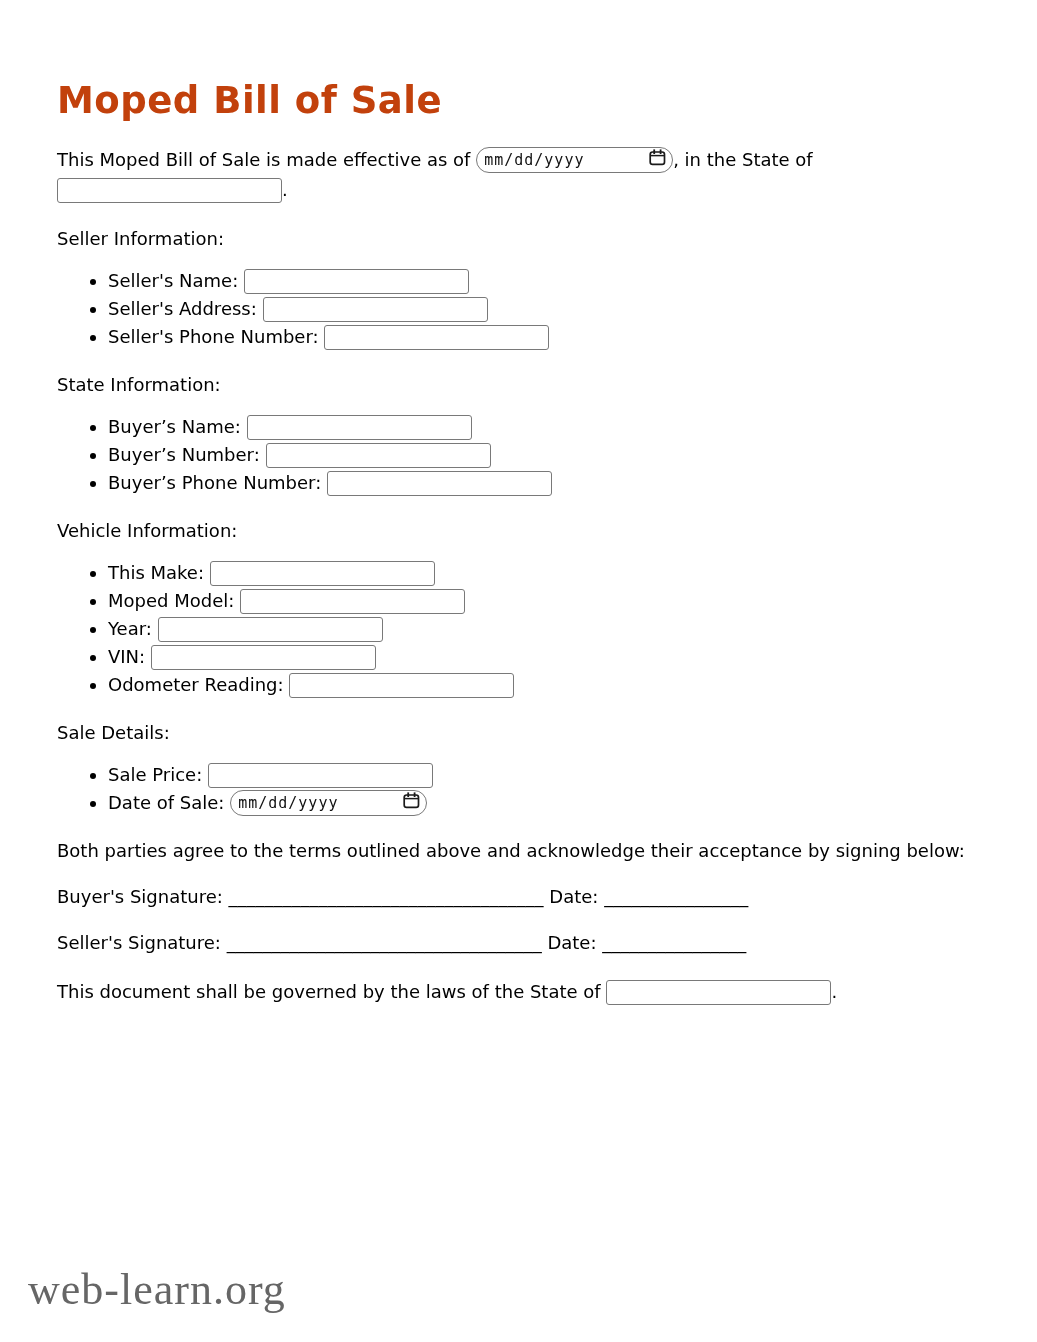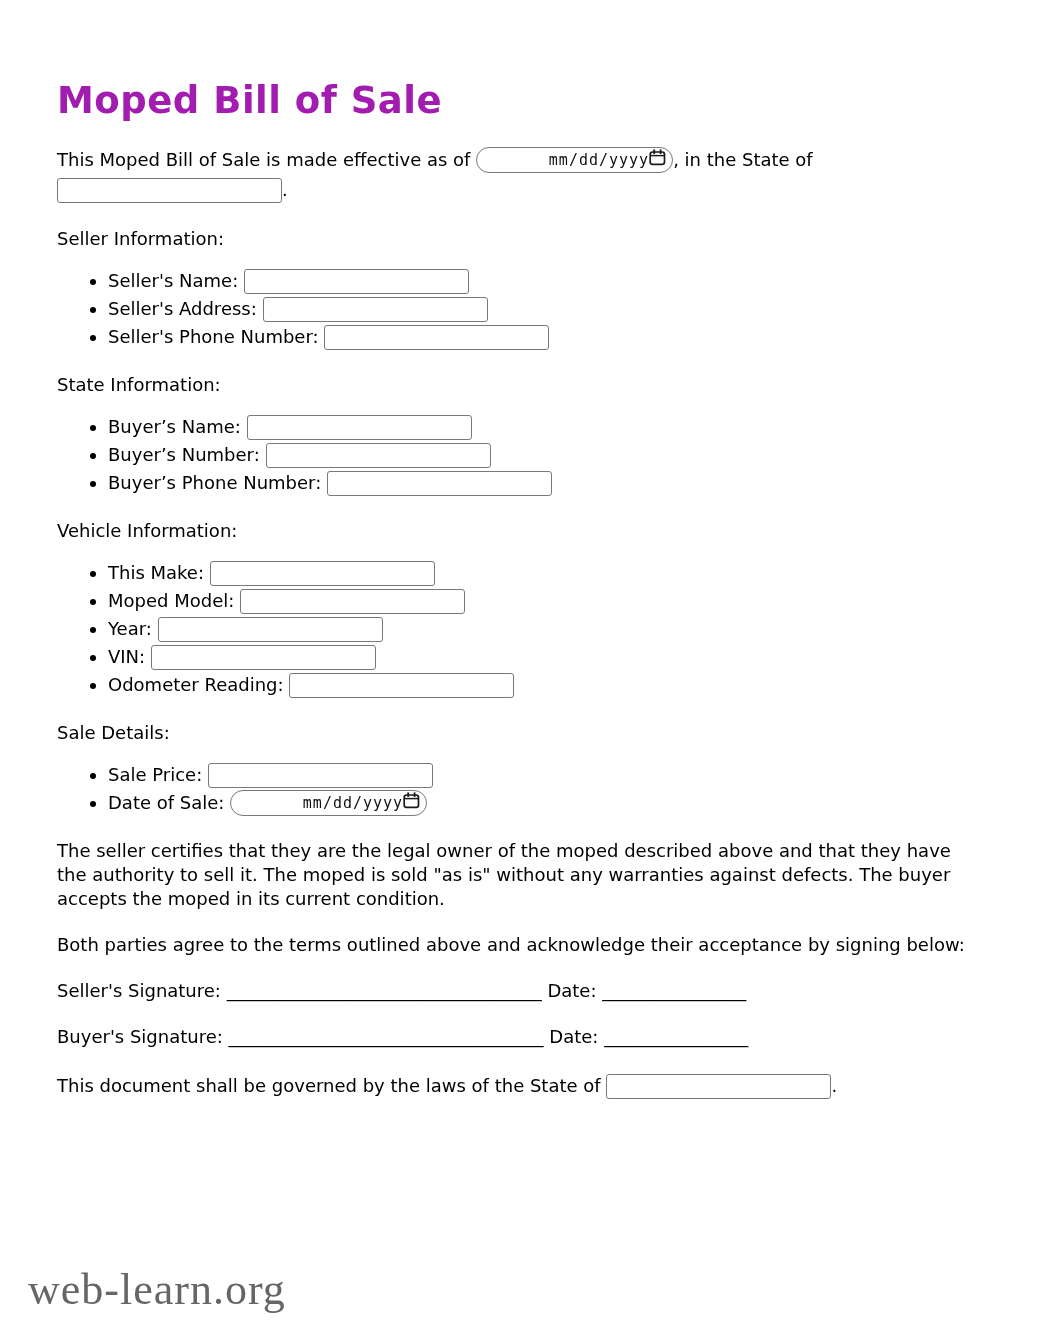--- a/index.html
+++ b/index.html
@@ -9,41 +9,41 @@
     background: #ffffff;
     font-family: "DejaVu Sans", "Liberation Sans", sans-serif;
     color: #000000;
     font-size: 18px;
   }
   .page { position: relative; width: 1037px; height: 1342px; overflow: hidden; background:#fff; }
   .content { padding: 79px 57px 0 57px; }
 
   h1.title {
     font-size: 37px; font-weight: bold; letter-spacing: 0.5px;
-    margin: 0 0 22px 0; line-height: 44px; color:#a21caf;
+    margin: 0 0 22px 0; line-height: 44px; color:#c2410c;
   }
 
   p { margin: 22px 0; }
   p.flow { line-height: 30px; }
   p.legal { line-height: 24px; margin: 22px 0; }
   p.section-heading { line-height: 24px; margin: 22px 0 16px 0; }
   p.sig-row { line-height: 24px; }
 
   ul.field-list { margin: 0 0 22px 0; padding: 0 0 0 51px; }
   ul.field-list li { line-height: 28px; }
 
   input.tbox {
     width: 225px; height: 25px;
     border: 1px solid #797979; border-radius: 3px;
     background: #ffffff; vertical-align: middle;
     font-family: "DejaVu Sans", sans-serif; font-size: 15px;
     padding: 0 6px; outline: none; margin-top: -2px;
   }
   .datebox {
-    display: inline-flex; align-items: center; justify-content: flex-end;
+    display: inline-flex; align-items: center; justify-content: space-between;
     width: 197px; height: 26px;
     border: 1px solid #797979; border-radius: 13px;
     background: #fff; vertical-align: middle;
     padding: 0 6px 0 7px; margin-top: -2px;
   }
   .date-ph {
     font-family: "DejaVu Sans Mono", "Liberation Mono", monospace;
     font-size: 15px; letter-spacing: 1px; color: #111; white-space: nowrap;
   }
   .cal-icon { flex: 0 0 auto; display: inline-block; }
@@ -145,33 +145,32 @@
             <span class="cal-icon"><svg width="17" height="17" viewBox="0 0 17 17">
               <rect x="1.2" y="3" width="14.3" height="12.3" rx="2.4" fill="none" stroke="#1a1a1a" stroke-width="1.7"></rect>
               <line x1="5.2" y1="0.4" x2="5.2" y2="5" stroke="#1a1a1a" stroke-width="1.8"></line>
               <line x1="11.6" y1="0.4" x2="11.6" y2="5" stroke="#1a1a1a" stroke-width="1.8"></line>
               <line x1="2" y1="6.6" x2="15" y2="6.6" stroke="#1a1a1a" stroke-width="1.5"></line>
             </svg></span>
           </span>
       </li>
     </ul>
 
-    <p class="legal">The seller certifies that they are the legal owner of the moped described above and that they have the authority to sell it. The moped is sold "as is" without any warranties against defects. The buyer accepts the moped in its current condition.</p>
 
     <p class="legal">Both parties agree to the terms outlined above and acknowledge their acceptance by signing below:</p>
 
     <p class="sig-row">
-      <span>Seller's Signature:</span>
+      <span>Buyer's Signature:</span>
       <span class="uline">___________________________________</span>
       <span>Date:</span>
       <span class="uline">________________</span>
     </p>
 
     <p class="sig-row">
-      <span>Buyer's Signature:</span>
+      <span>Seller's Signature:</span>
       <span class="uline">___________________________________</span>
       <span>Date:</span>
       <span class="uline">________________</span>
     </p>
 
     <p class="flow"><span>This document shall be governed by the laws of the State of</span>
       <input type="text" class="tbox" style=""><span>.</span></p>
 
   </div>
 

